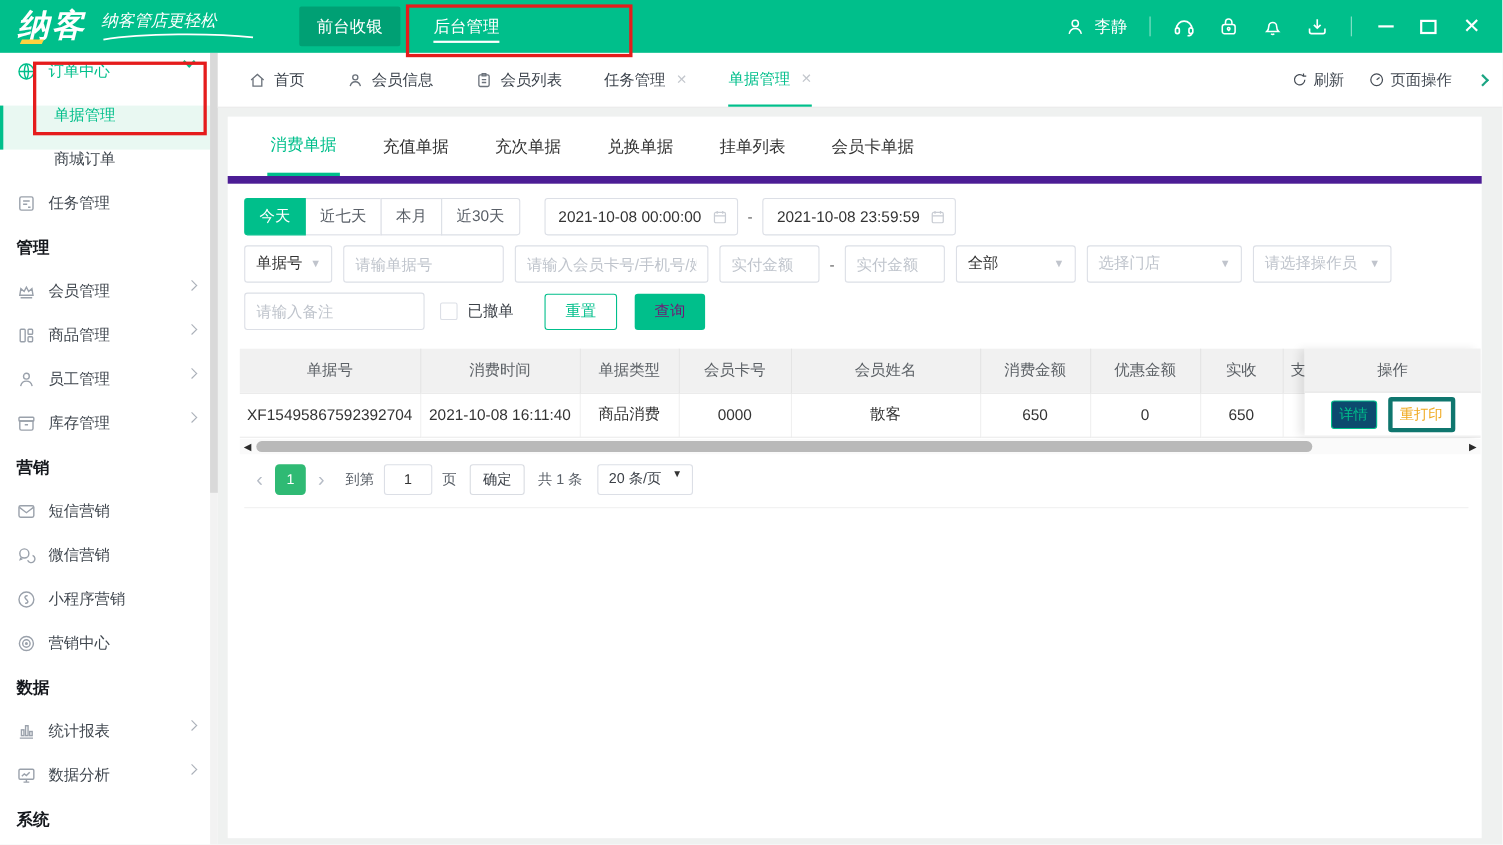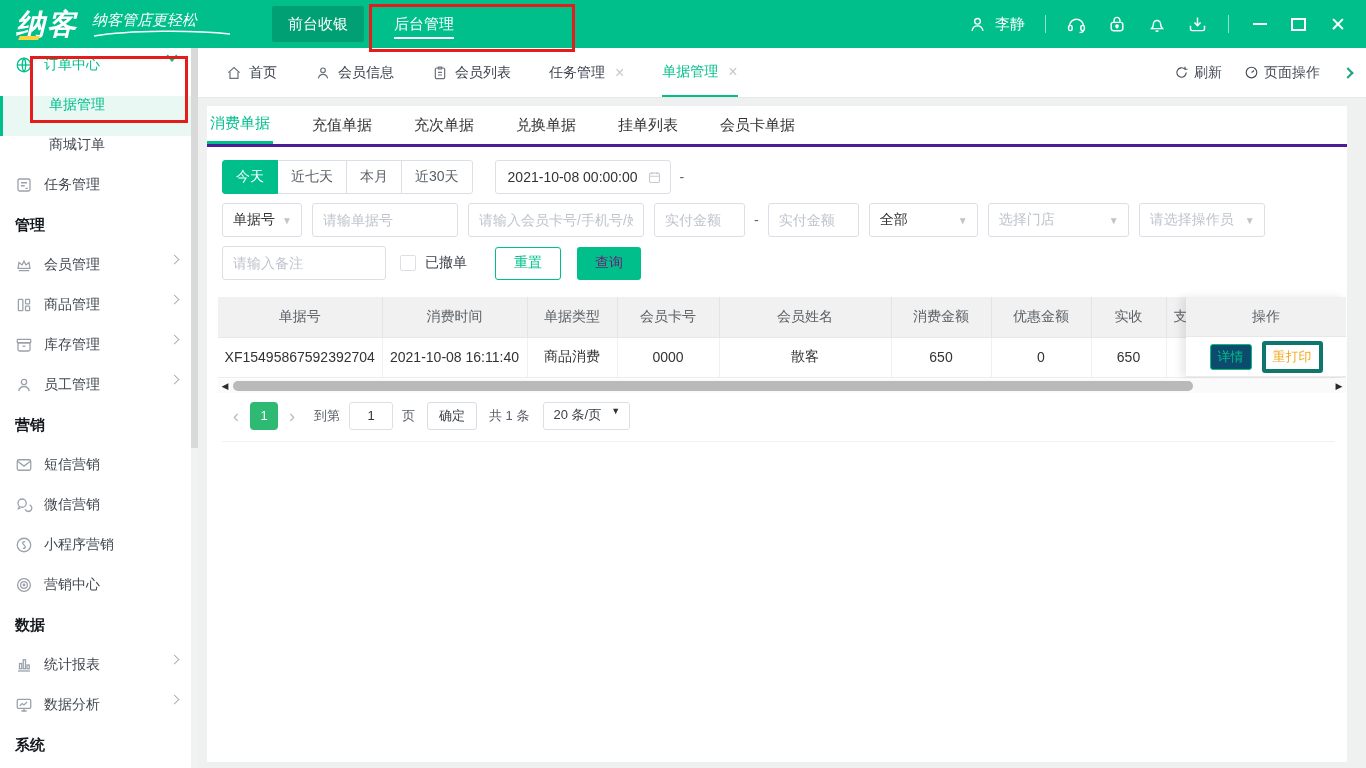--- a/index.html
+++ b/index.html
@@ -44,21 +44,21 @@
 .tb-tab{height:100%;display:flex;align-items:center;gap:7px;margin-right:38px;font-size:14px;color:#3c434c}
 .tb-tab .ticon{display:flex;color:#6b727b}
 .tb-tab.active{color:#00bf8b;border-bottom:2px solid #00bf8b}
 .tb-close{color:#c3c7cd;font-size:16px;margin-left:3px}
 .tb-actions{margin-left:auto;display:flex;align-items:center;gap:22px;color:#454c55;font-size:14px}
 .tb-action{display:flex;align-items:center;gap:5px}
 .chev-r{width:8px;height:8px;border-top:2px solid #1ba583;border-right:2px solid #1ba583;transform:rotate(45deg);margin-left:2px}
 
 
 .card{position:absolute;left:207px;top:106px;width:1140px;height:656px;background:#fff}
-.subtabs{height:41px;border-bottom:3px solid #4c1d95;display:flex;gap:36px}
+.subtabs{height:61px;border-bottom:7px solid #4c1d95;display:flex;padding-left:36px;gap:36px}
 .stab{height:100%;display:flex;align-items:center;font-size:15px;color:#333;padding:0 3px}
 .stab.active{color:#00bf8b;border-bottom:3px solid #00bf8b}
 
 .filters{padding:13px 15px 2px}
 .frow{display:flex;align-items:center;margin-bottom:9px}
 .qgroup{display:flex}
 .qbtn{height:34px;padding:0 13px;border:1px solid #dcdfe6;display:flex;align-items:center;font-size:14px;color:#5a6068;margin-left:-1px;background:#fff}
 .qbtn:first-child{border-radius:3px 0 0 3px;margin-left:0}
 .qbtn:last-child{border-radius:0 3px 3px 0}
 .qbtn.active{background:#00bf8b;border-color:#00bf8b;color:#fff;z-index:1}
@@ -238,36 +238,36 @@
             <rect x="14" y="4.5" width="5.5" height="6" rx="1"></rect>
             <rect x="14" y="13.5" width="5.5" height="6" rx="1"></rect>
           </svg>
       </span>
       <span>商品管理</span>
       <span class="sb-arrow"></span>
     </div>
     <div class="sb-row">
       <span class="sicon">
         <svg width="18" height="18" viewBox="0 0 24 24" fill="none" stroke="currentColor" stroke-width="1.7">
+            <circle cx="12" cy="8" r="3.5"></circle>
+            <path d="M5 20c1-4 4-6 7-6s6 2 7 6"></path>
+          </svg>
+      </span>
+      <span>员工管理</span>
+      <span class="sb-arrow"></span>
+    </div>
+    <div class="sb-row">
+      <span class="sicon">
+        <svg width="18" height="18" viewBox="0 0 24 24" fill="none" stroke="currentColor" stroke-width="1.7">
             <path d="M4 9h16v9a2 2 0 0 1-2 2H6a2 2 0 0 1-2-2z"></path>
             <rect x="3" y="4.5" width="18" height="4.5" rx="1"></rect>
             <path d="M10 13.5h4"></path>
           </svg>
       </span>
       <span>库存管理</span>
-      <span class="sb-arrow"></span>
-    </div>
-    <div class="sb-row">
-      <span class="sicon">
-        <svg width="18" height="18" viewBox="0 0 24 24" fill="none" stroke="currentColor" stroke-width="1.7">
-            <circle cx="12" cy="8" r="3.5"></circle>
-            <path d="M5 20c1-4 4-6 7-6s6 2 7 6"></path>
-          </svg>
-      </span>
-      <span>员工管理</span>
       <span class="sb-arrow"></span>
     </div>
     <div class="sb-row sb-section">
         <span>营销</span>
       </div>
     <div class="sb-row">
       <span class="sicon">
         <svg width="18" height="18" viewBox="0 0 24 24" fill="none" stroke="currentColor" stroke-width="1.7">
             <rect x="3" y="5" width="18" height="14" rx="2"></rect>
             <path d="M3.5 7 12 13.5 20.5 7"></path>
@@ -441,20 +441,29 @@
         <div class="datebox ml22">
           <span>2021-10-08 00:00:00</span>
           <span class="cal">
             <svg width="15" height="15" viewBox="0 0 24 24" fill="none" stroke="currentColor" stroke-width="1.8">
                 <rect x="4" y="5" width="16" height="15" rx="2"></rect>
                 <path d="M8 3v4M16 3v4M4 10h16"></path>
               </svg>
           </span>
         </div>
         <span class="dsep">-</span>
+        <div class="datebox">
+          <span>2021-10-08 23:59:59</span>
+          <span class="cal">
+            <svg width="15" height="15" viewBox="0 0 24 24" fill="none" stroke="currentColor" stroke-width="1.8">
+                <rect x="4" y="5" width="16" height="15" rx="2"></rect>
+                <path d="M8 3v4M16 3v4M4 10h16"></path>
+              </svg>
+          </span>
+        </div>
       </div>
 
       <div class="frow">
         <div class="sel w80 mr10">
           <span class="val">单据号</span>
           <span class="caret">▼</span>
         </div>
         <input class="inp w146 mr10" placeholder="请输单据号" style="">
         <input class="inp w176 mr10" placeholder="请输入会员卡号/手机号/姓名" style="">
         <input class="inp w91" placeholder="实付金额" style="">

